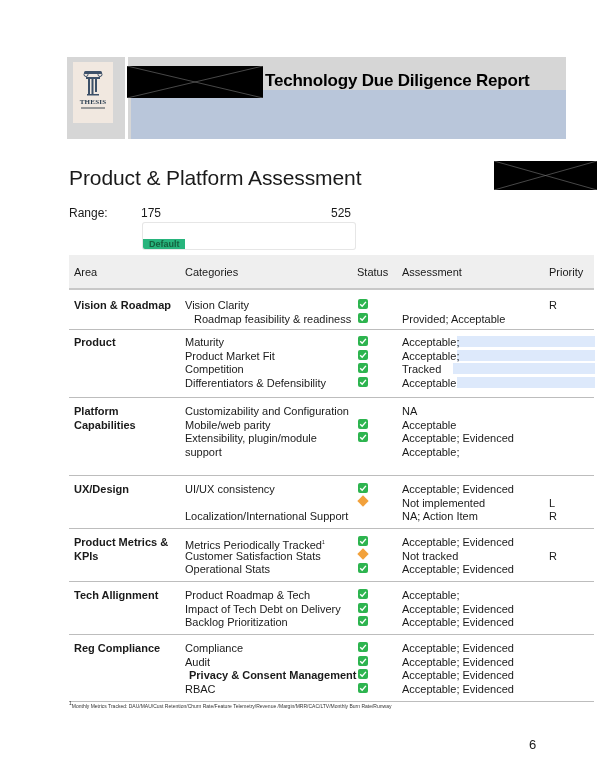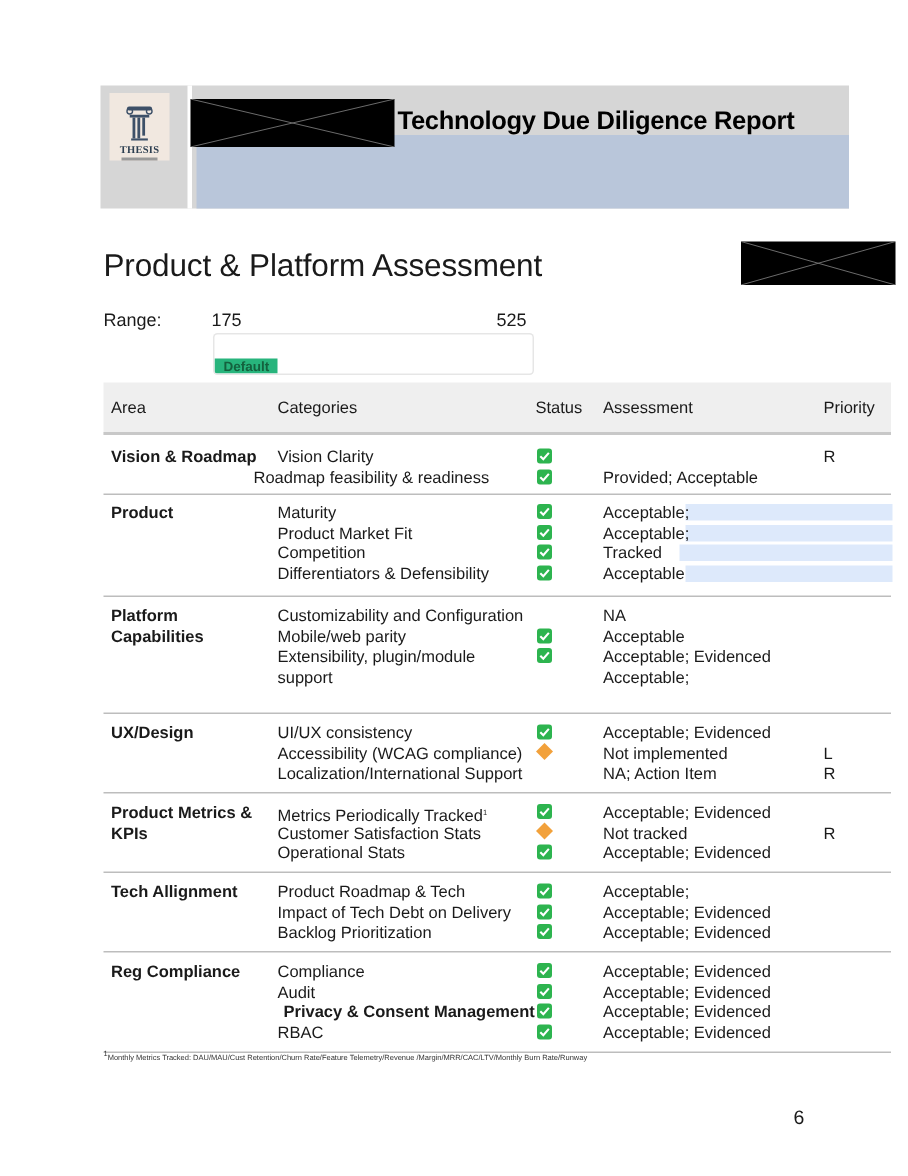--- a/index.html
+++ b/index.html
@@ -1,20 +1,20 @@
 <!DOCTYPE html>
 <html><head>
 <meta charset="utf-8">
 <style>
   * { box-sizing: border-box; margin: 0; padding: 0; }
   html, body { width: 605px; height: 784px; background: #ffffff; overflow: hidden; }
   body { font-family: "Liberation Sans", "DejaVu Sans", sans-serif; color: #1a1a1a; position: relative; }
 
   .header-banner { position: absolute; left: 67px; top: 57px; width: 499px; height: 82px; background: #d6d6d6; }
-  .logo-box { position: absolute; left: 6px; top: 5px; width: 40px; height: 45px; background: #f1e8e0; display: flex; flex-direction: column; align-items: center; padding-top: 8px; }
+  .logo-box { position: absolute; left: 6px; top: 5px; width: 40px; height: 61px; background: #f1e8e0; display: flex; flex-direction: column; align-items: center; padding-top: 8px; }
   .logo-pillar { width: 20px; height: 26px; }
   .logo-text { font-family: "Liberation Serif", serif; font-size: 7px; font-weight: bold; color: #2c3e50; margin-top: 2px; letter-spacing: 0.2px; }
   .logo-sub { font-size: 2px; color: #666; margin-top: 1px; height: 2px; width: 24px; background: #999; }
   .header-divider { position: absolute; left: 58px; top: 0; width: 3px; height: 82px; background: #ffffff; }
   .header-blue { position: absolute; left: 64px; top: 33px; width: 435px; height: 49px; background: #b9c6da; }
   .redact-box { position: absolute; background: #000; overflow: hidden; }
   .redact-box svg { position: absolute; left: 0; top: 0; width: 100%; height: 100%; }
   .header-redact { left: 60px; top: 9px; width: 136px; height: 32px; }
   .header-title { position: absolute; left: 198px; top: 14px; font-size: 17px; font-weight: bold; color: #000; letter-spacing: -0.2px; white-space: nowrap; }
 
@@ -109,21 +109,21 @@
   <div id="tbody">
       <div class="tgroup" style="height: 40px;">
         <div class="area-label" style="top: 8px;">Vision &amp; Roadmap</div>
         <div class="line" style="left: 116px; top: 8px;"><span>Vision Clarity</span></div>
         <div class="status-icon check" style="left: 289px; top: 9px;">
           <svg viewBox="0 0 10 10">
             <path d="M2.2 5.2 L4.2 7.2 L7.9 2.9" fill="none" stroke="#fff" stroke-width="1.4"></path>
           </svg>
         </div>
         <div class="line" style="left: 480px; top: 8px;">R</div>
-        <div class="line" style="left: 100px; top: 21.7px;"><span>Roadmap feasibility &amp; readiness</span></div>
+        <div class="line" style="left: 125px; top: 21.7px;"><span>Roadmap feasibility &amp; readiness</span></div>
         <div class="status-icon check" style="left: 289px; top: 22.7px;">
           <svg viewBox="0 0 10 10">
             <path d="M2.2 5.2 L4.2 7.2 L7.9 2.9" fill="none" stroke="#fff" stroke-width="1.4"></path>
           </svg>
         </div>
         <div class="line" style="left: 333px; top: 21.7px;">Provided; Acceptable</div>
         <div class="line" style="left: 480px; top: 21.7px;"></div>
       </div>
       <div class="tgroup" style="height: 68px;">
         <div class="area-label" style="top: 5px;">Product</div>
@@ -192,21 +192,20 @@
       <div class="tgroup" style="height: 53px;">
         <div class="area-label" style="top: 6px;">UX/Design</div>
         <div class="line" style="left: 116px; top: 6px;"><span>UI/UX consistency</span></div>
         <div class="status-icon check" style="left: 289px; top: 7px;">
           <svg viewBox="0 0 10 10">
             <path d="M2.2 5.2 L4.2 7.2 L7.9 2.9" fill="none" stroke="#fff" stroke-width="1.4"></path>
           </svg>
         </div>
         <div class="line" style="left: 333px; top: 6px;">Acceptable; Evidenced</div>
         <div class="line" style="left: 480px; top: 6px;"></div>
-        <div class="line" style="left: 116px; top: 19.7px;"><span>Accessibility (WCAG compliance)</span></div>
         <div class="status-icon diamond" style="left: 290px; top: 20.7px;"></div>
         <div class="line" style="left: 333px; top: 19.7px;">Not implemented</div>
         <div class="line" style="left: 480px; top: 19.7px;">L</div>
         <div class="line" style="left: 116px; top: 33.4px;"><span>Localization/International Support</span></div>
         <div class="line" style="left: 333px; top: 33.4px;">NA; Action Item</div>
         <div class="line" style="left: 480px; top: 33.4px;">R</div>
       </div>
       <div class="tgroup" style="height: 53px;">
         <div class="area-label" style="top: 6px;">Product Metrics &amp; KPIs</div>
         <div class="line" style="left: 116px; top: 6px;"><span>Metrics Periodically Tracked</span><sup>1</sup></div>

